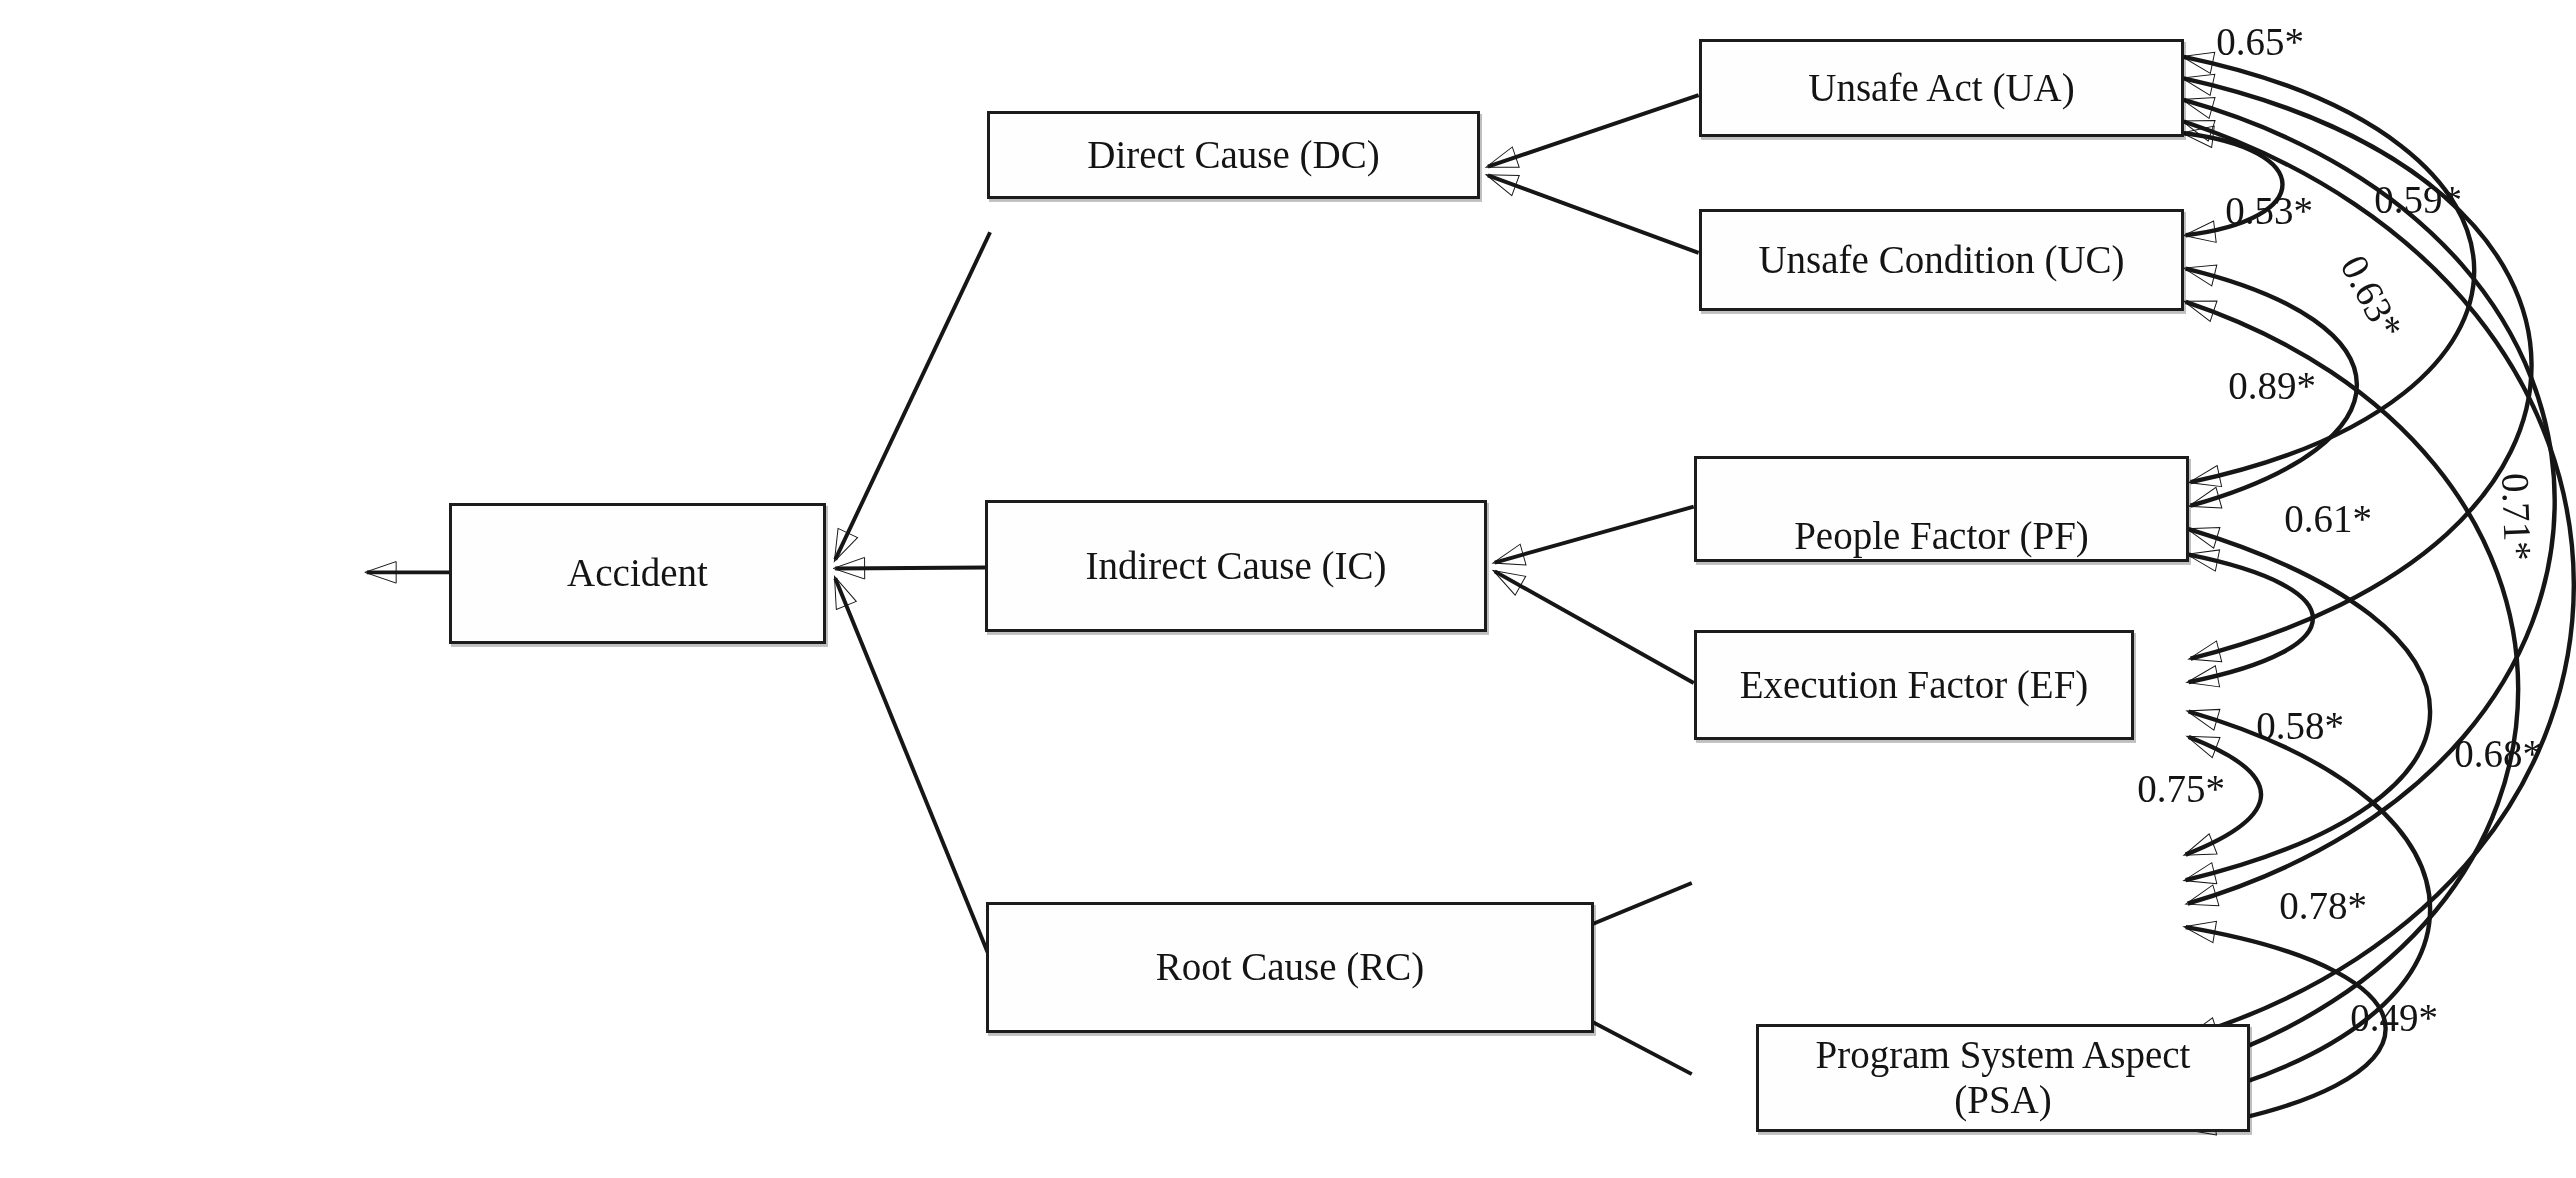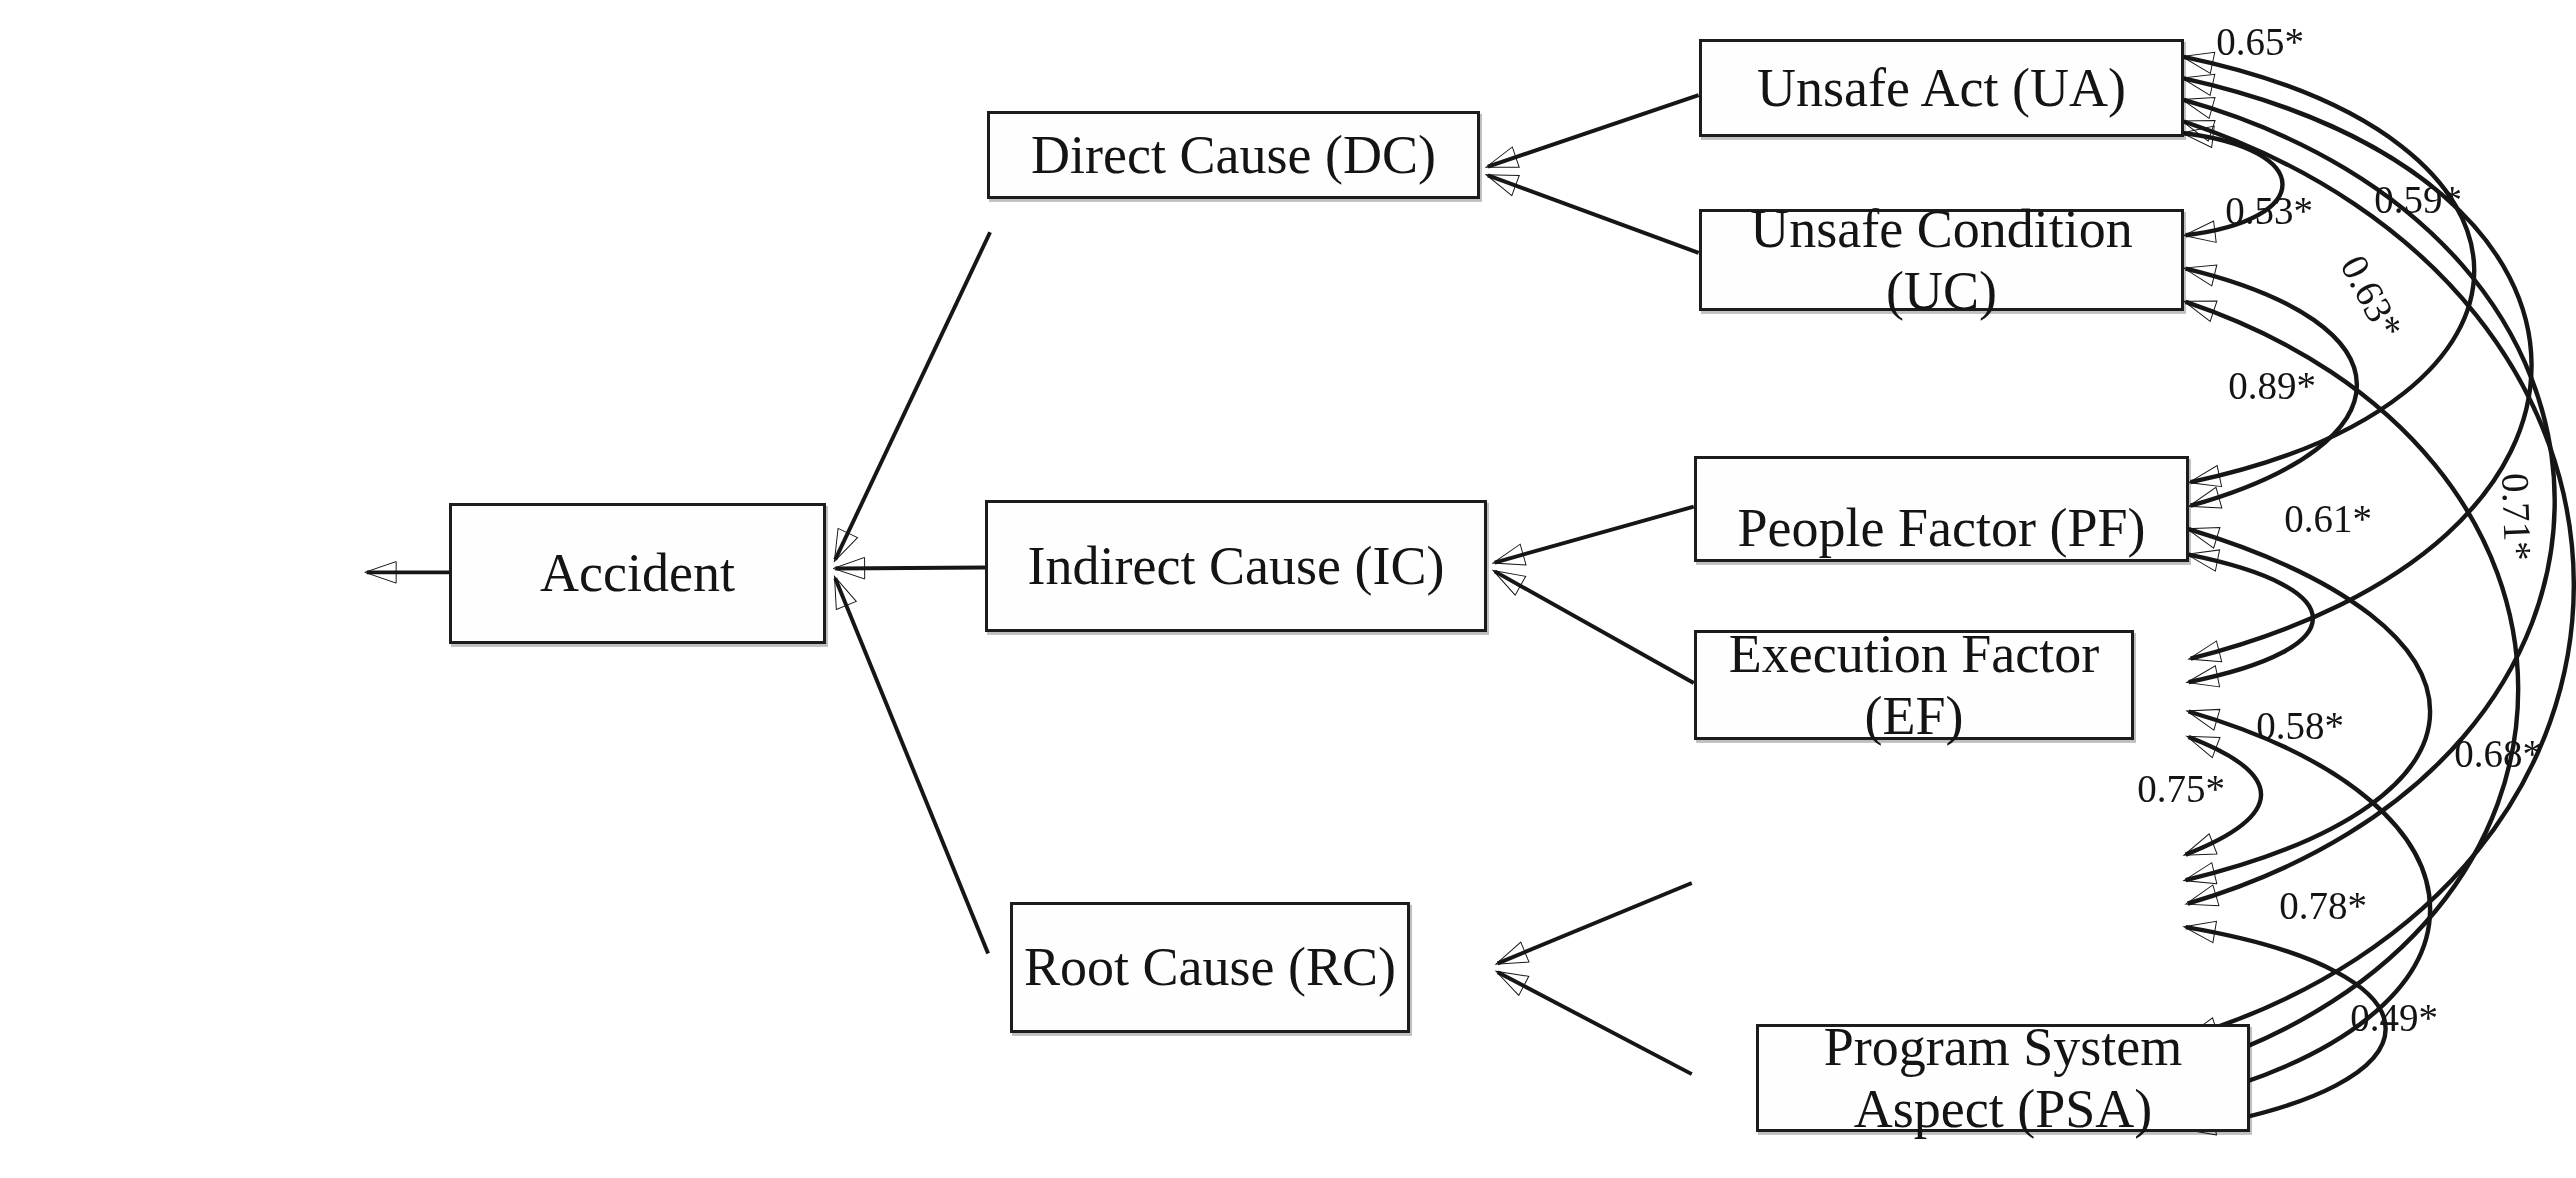--- a/index.html
+++ b/index.html
@@ -24,21 +24,21 @@
   .node {
     position: absolute;
     box-sizing: border-box;
     border: 3.9px solid #1c1c1c;
     background: #fefefe;
     display: flex;
     align-items: center;
     justify-content: center;
     text-align: center;
     color: #141414;
-    font-size: 54px;
+    font-size: 39px;
     line-height: 1.15;
     padding: 0 3px;
     box-shadow: 2px 2.9px 0 rgba(0,0,0,0.25);
   }
   .corr {
     position: absolute;
     color: #141414;
     font-size: 39px;
     white-space: nowrap;
     transform: translate(-50%, -50%);
@@ -89,21 +89,21 @@
   <div class="node" style="left:449px; top:503px; width:377px; height:141px;">
       <span>Accident</span>
     </div>
 
   <div class="node" style="left:987px; top:111px; width:493px; height:88px;">
       <span>Direct Cause (DC)</span>
     </div>
   <div class="node" style="left:985px; top:500px; width:502px; height:132px;">
       <span>Indirect Cause (IC)</span>
     </div>
-  <div class="node" style="left:986px; top:902px; width:400px; height:131px;margin-left:24px;">
+  <div class="node" style="left:986px; top:902px; width:608px; height:131px;">
       <span>Root Cause (RC)</span>
     </div>
 
   <div class="node" style="left:1699px; top:39px;   width:485px; height:98px;">
       <span>Unsafe Act (UA)</span>
     </div>
   <div class="node" style="left:1699px; top:209px;  width:485px; height:102px;">
       <span>Unsafe Condition (UC)</span>
     </div>
   <div class="node" style="left:1694px; top:456px;  width:495px; height:106px;align-items:flex-end;">

